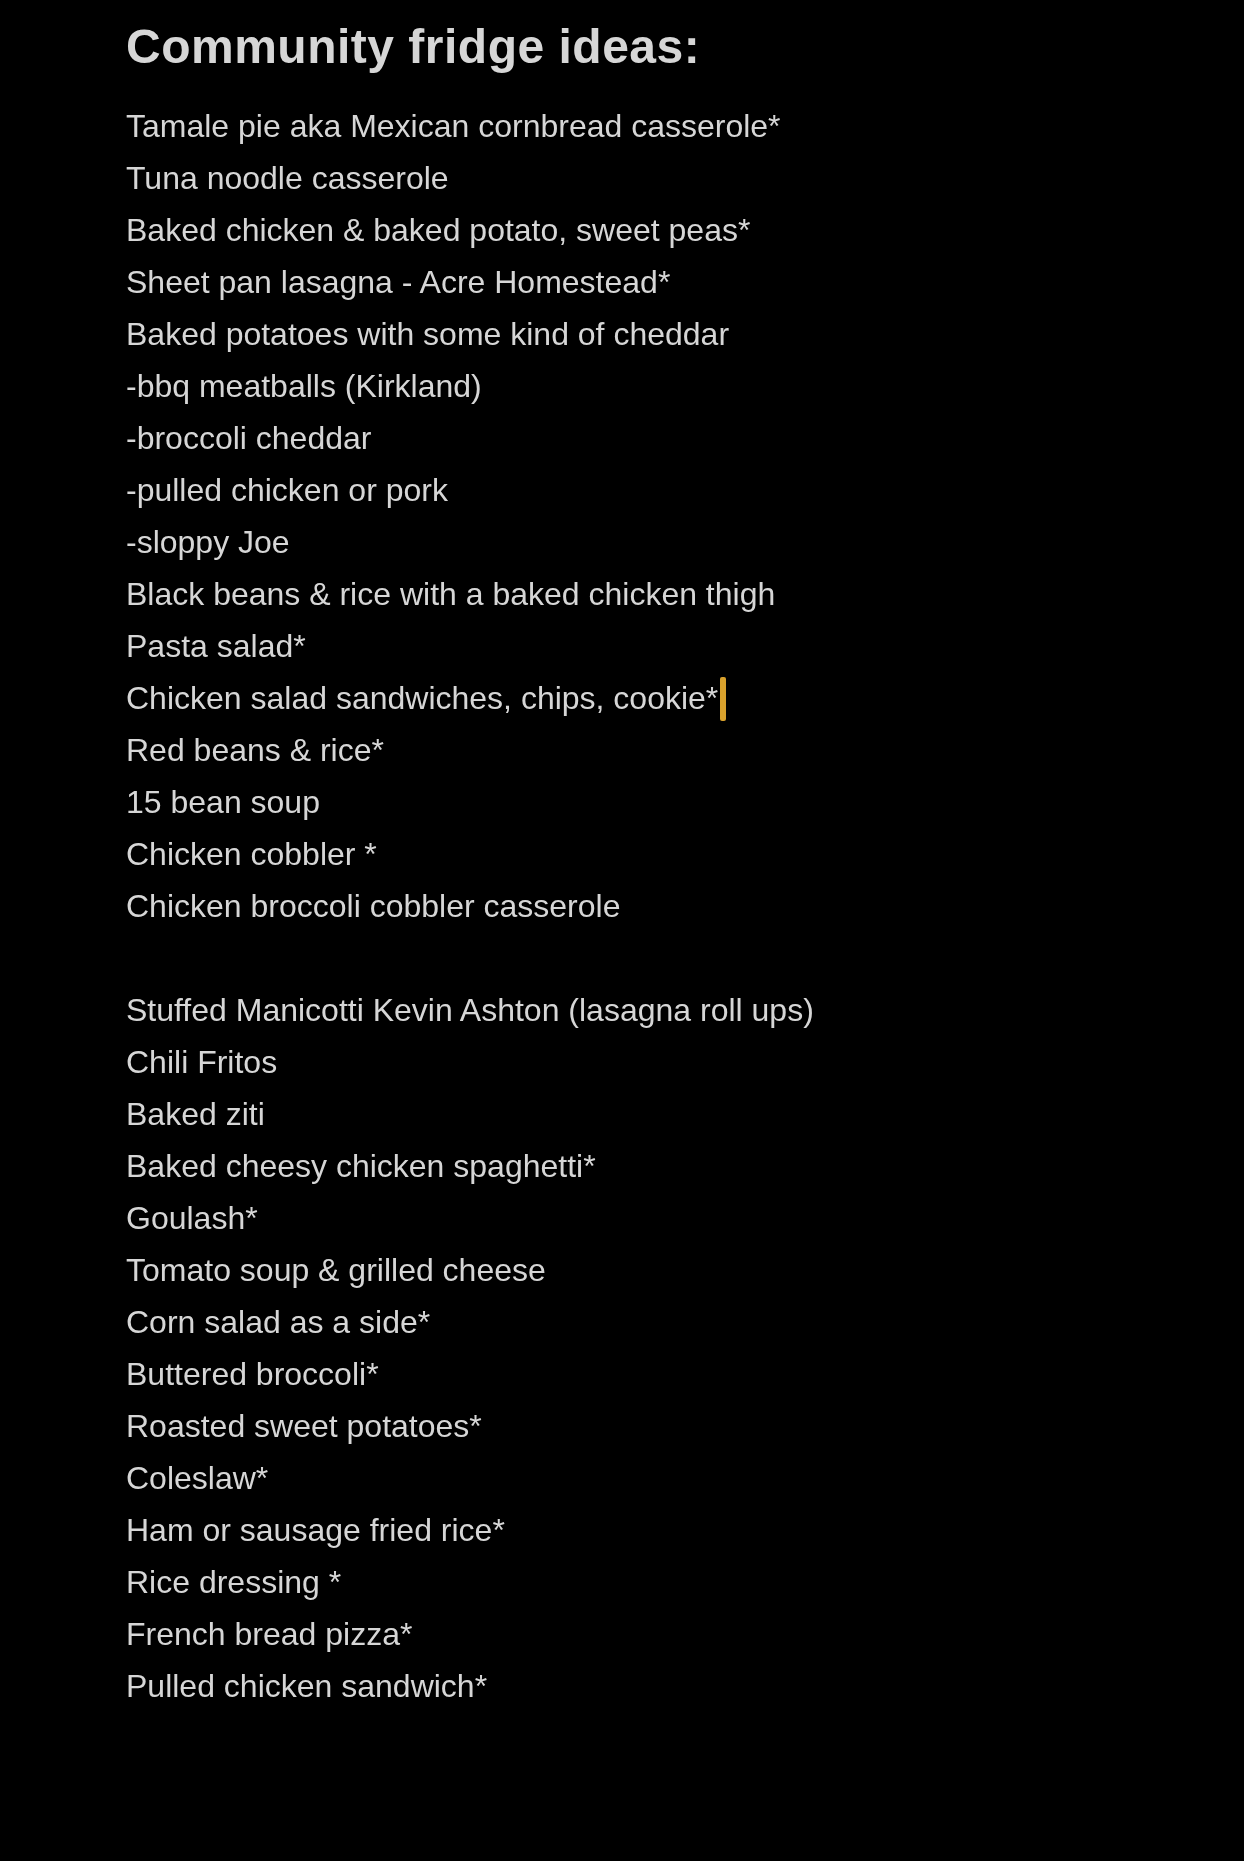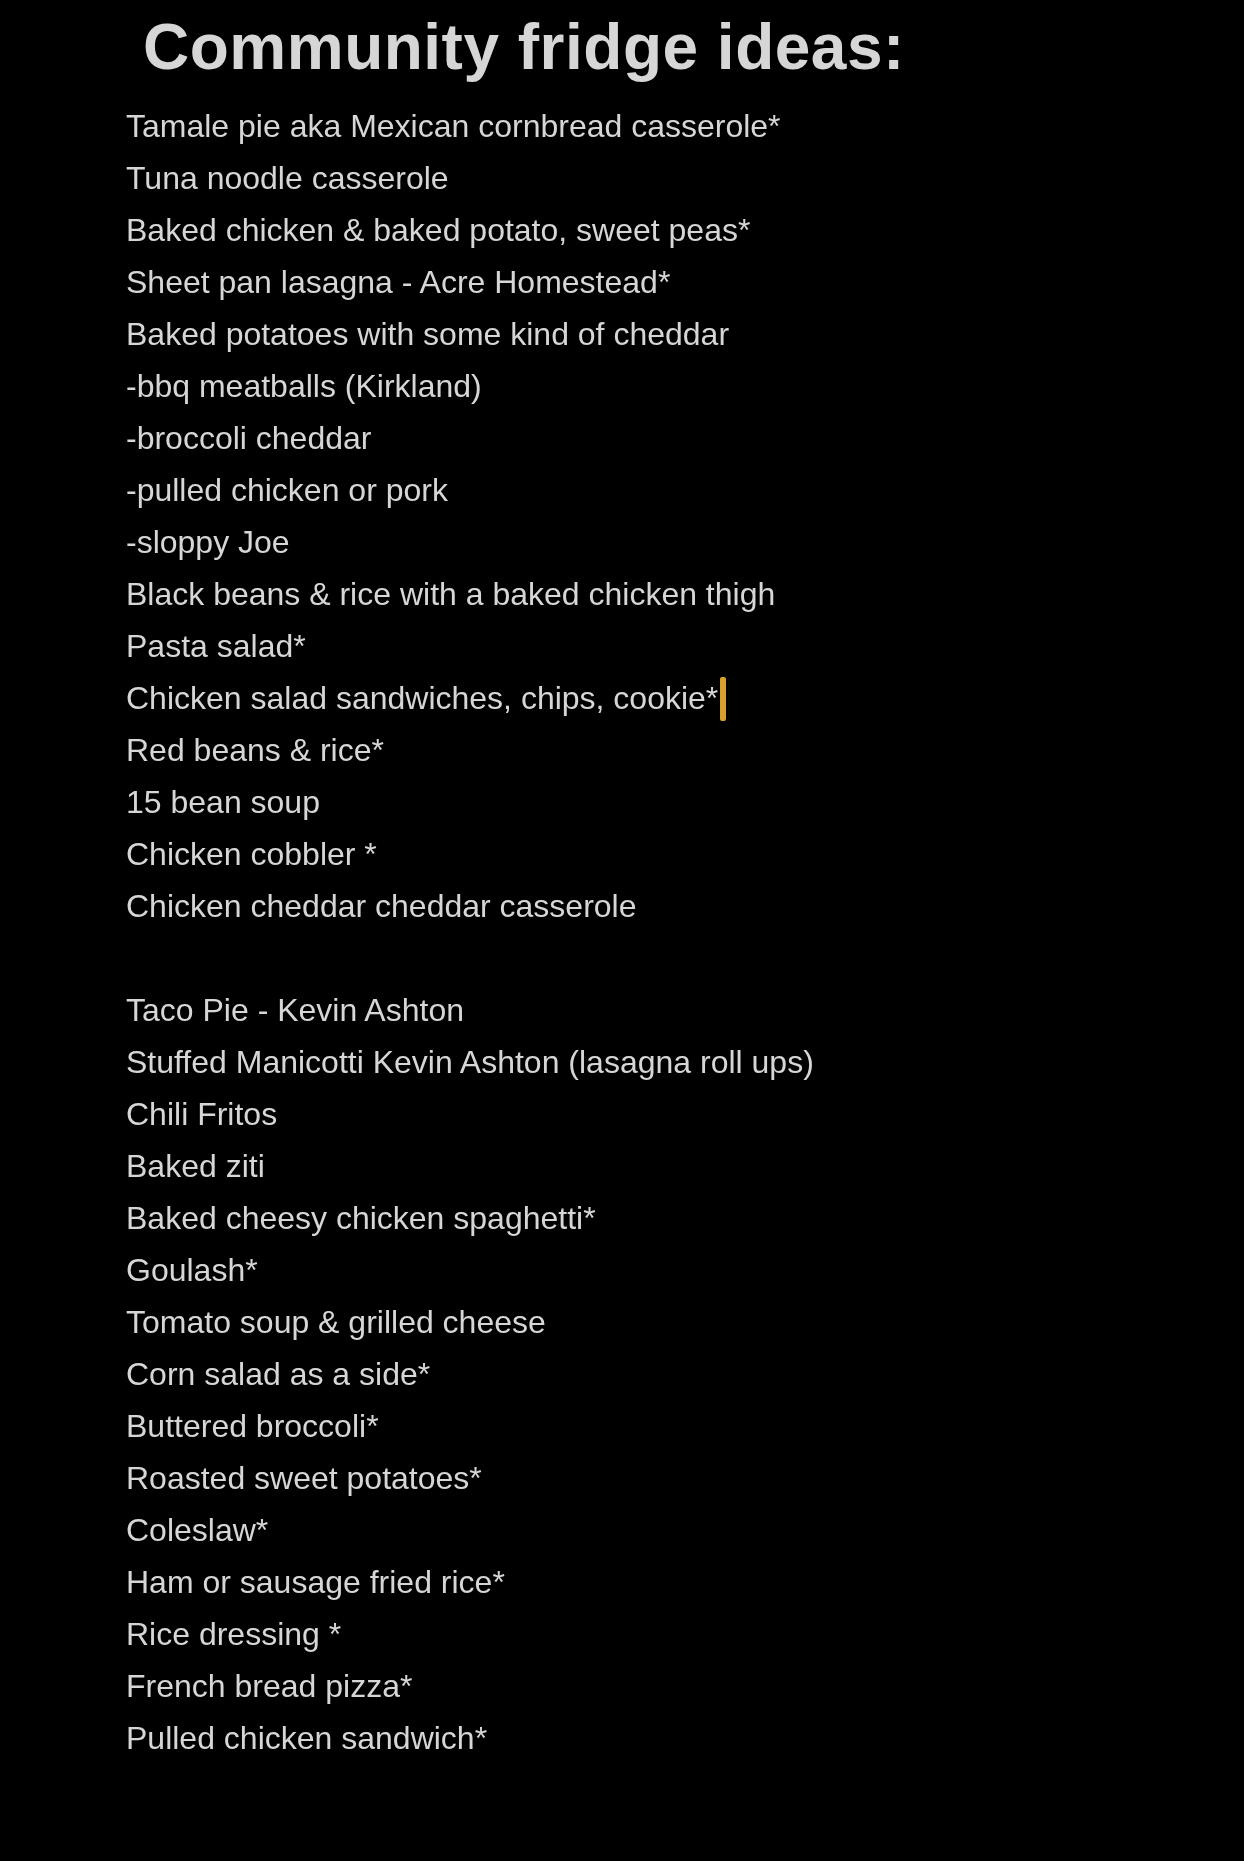--- a/index.html
+++ b/index.html
@@ -17,22 +17,22 @@
     color: var(--fg, #d6d6d6);
   }
   .note-editor {
     position: absolute;
     inset: 0;
     padding: 18px 40px 0 126px;
     box-sizing: border-box;
     cursor: text;
   }
   .note-title {
-    margin: 0 0 24px 17px;
-    font-size: 64px;
+    margin: 0 0 24px 0;
+    font-size: 48px;
     line-height: 58px;
     font-weight: 700;
     letter-spacing: 0.5px;
     color: var(--fg, #d6d6d6);
   }
   .line {
     font-size: 32px;
     line-height: 52px;
     white-space: pre;
     font-weight: 400;
@@ -71,25 +71,24 @@
     <div class="line">-pulled chicken or pork</div>
     <div class="line">-sloppy Joe</div>
     <div class="line">Black beans &amp; rice with a baked chicken thigh</div>
     <div class="line">Pasta salad*</div>
 
     <div class="line"><span>Chicken salad sandwiches, chips, cookie*</span><span class="caret"></span></div>
 
     <div class="line">Red beans &amp; rice*</div>
     <div class="line">15 bean soup</div>
     <div class="line">Chicken cobbler *</div>
-    <div class="line">Chicken cheddar cheddar casserole</div>
+    <div class="line">Chicken broccoli cobbler casserole</div>
 
     <div class="line blank"></div>
 
-    <div class="line">Taco Pie - Kevin Ashton</div>
     <div class="line">Stuffed Manicotti Kevin Ashton (lasagna roll ups)</div>
     <div class="line">Chili Fritos</div>
     <div class="line">Baked ziti</div>
     <div class="line">Baked cheesy chicken spaghetti*</div>
     <div class="line">Goulash*</div>
     <div class="line">Tomato soup &amp; grilled cheese</div>
     <div class="line">Corn salad as a side*</div>
     <div class="line">Buttered broccoli*</div>
     <div class="line">Roasted sweet potatoes*</div>
     <div class="line">Coleslaw*</div>

